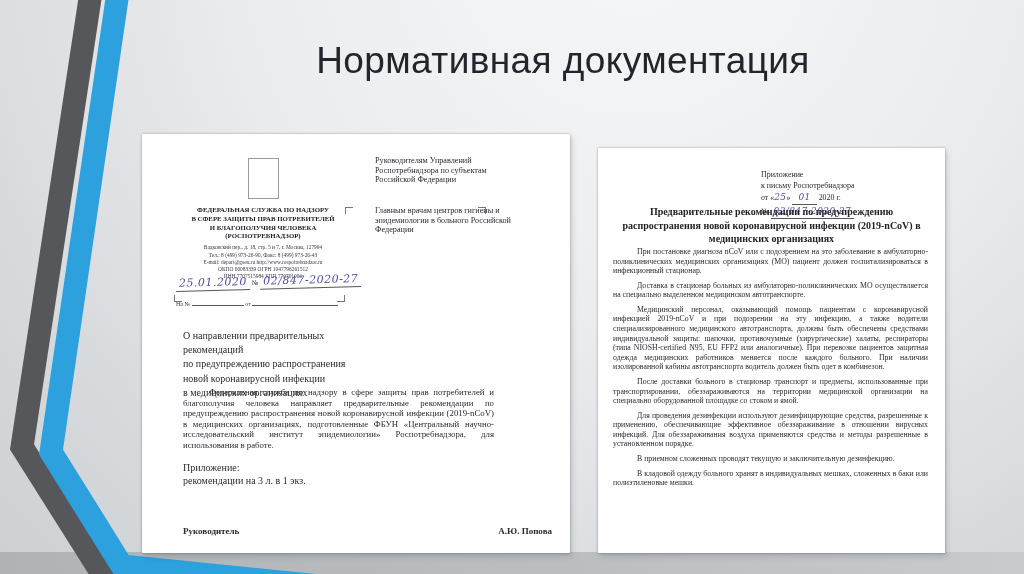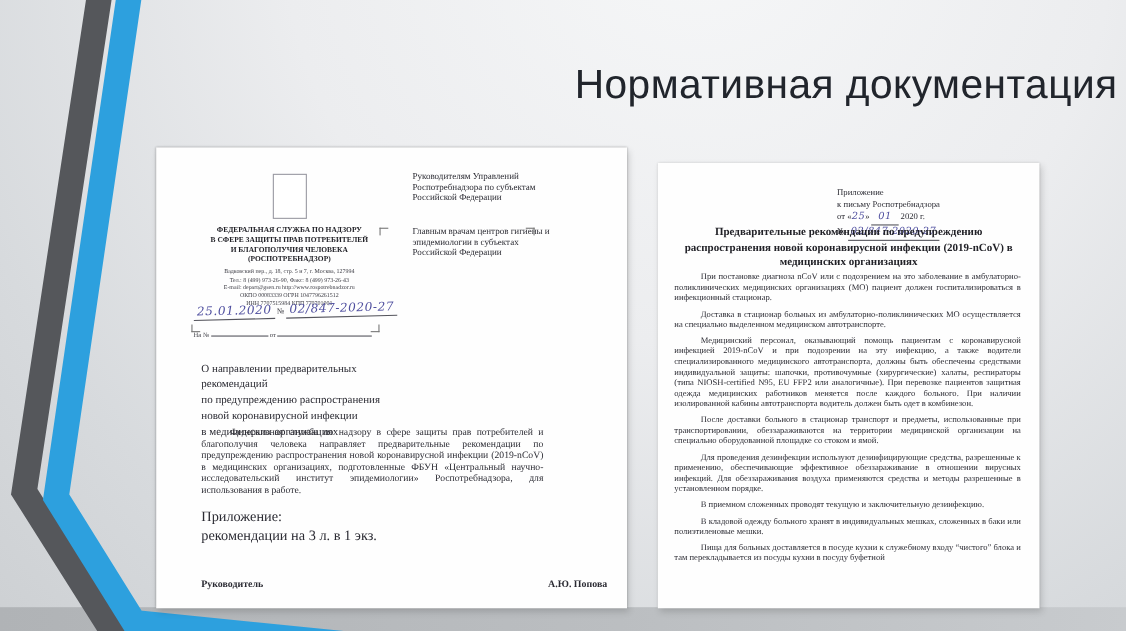--- a/index.html
+++ b/index.html
@@ -7,21 +7,21 @@
     position:relative; width:1024px; height:574px; overflow:hidden;
     font-family:"Liberation Serif", serif;
     background: radial-gradient(ellipse at 62% -12%, #f6f7f8 0%, #ecedef 42%, #d7dadd 78%, #cdd0d3 100%);
   }
   .band {
     position:absolute; left:0; top:552px; width:1024px; height:22px;
     background:linear-gradient(90deg,#b0b3b6 0%,#bbbec1 55%,#c8cbce 100%);
   }
   .stripes { position:absolute; left:0; top:0; }
   .slide-title {
-    position:absolute; left:110px; right:8px; top:56px; text-align:right;
+    position:absolute; left:110px; right:8px; top:40px; text-align:center;
     font-family:"Liberation Sans", sans-serif; font-size:37px; font-weight:400;
     color:#21252c; letter-spacing:.4px;
   }
   .doc {
     position:absolute; background:#fefefe; color:#2b2b33;
     box-shadow:0 0 2px rgba(0,0,0,.32), 2px 3px 6px rgba(0,0,0,.15);
   }
   .doc-left  { left:142px; top:134px; width:428px; height:419px; }
   .doc-right { left:598px; top:148px; width:347px; height:405px; }
   .prelines { white-space:pre-line; }
@@ -38,21 +38,21 @@
   .uline { border-bottom:1px solid #55555d; display:inline-block; padding:0 3px 1px 3px; }
   .ref-row { position:absolute; left:34px; top:165px; font-size:6px; color:#3c3c44; }
   .blank { display:inline-block; border-bottom:1px solid #55555d; height:6px; }
   .mark { position:absolute; width:7px; height:6px; }
   .mark-tl { left:203px; top:73px;  border-left:1px solid #777; border-top:1px solid #777; }
   .mark-tr { left:336px; top:73px;  border-right:1px solid #777; border-top:1px solid #777; }
   .mark-bl { left:32px;  top:161px; border-left:1px solid #777; border-bottom:1px solid #777; }
   .mark-br { left:195px; top:161px; border-right:1px solid #777; border-bottom:1px solid #777; }
   .dl-subject { position:absolute; left:41px; top:195px; width:180px; font-size:10px; line-height:1.42; }
   .dl-body { position:absolute; left:41px; top:253px; width:311px; font-size:8.8px; line-height:1.2; text-align:justify; text-indent:26px; }
-  .dl-attach { position:absolute; left:41px; top:327px; font-size:13px; line-height:1.32; }
+  .dl-attach { position:absolute; left:41px; top:327px; font-size:10px; line-height:1.32; }
   .dl-sign { position:absolute; left:41px; right:18px; top:392px; display:flex; justify-content:space-between; font-size:9px;font-weight:bold; }
 
   
   .dr-appendix { position:absolute; right:16px; top:7px; width:168px; font-size:7.9px; line-height:1.4;margin-top:14px; }
   .dr-title { position:absolute; left:15px; top:57px; width:317px; font-weight:bold; font-size:10px; line-height:1.36; text-align:center; color:#222228; }
   .dr-body { position:absolute; left:15px; top:99px; width:317px; }
   .dr-body p { margin:0 2px 5px 0; font-size:7.8px; line-height:1.23; text-align:justify; text-indent:24px; }
   .hw-sm { font-family:"DejaVu Serif", serif; font-style:italic; font-size:9px; color:#4f4f9f; letter-spacing:.4px; }
 </style>
 </head>
@@ -79,21 +79,21 @@
 (РОСПОТРЕБНАДЗОР)</div>
       <div class="org-details prelines">Вадковский пер., д. 18, стр. 5 и 7, г. Москва, 127994
 Тел.: 8 (499) 973-26-90, Факс: 8 (499) 973-26-43
 E-mail: depart@gsen.ru  http://www.rospotrebnadzor.ru
 ОКПО 00083339  ОГРН 1047796261512
 ИНН 7707515984  КПП 770701001</div>
     </div>
 
     <div class="dl-addressees">
       <div class="addr-block">Руководителям Управлений Роспотребнадзора по субъектам Российской Федерации</div>
-      <div class="addr-block">Главным врачам центров гигиены и эпидемиологии в субъектах Российской Федерации</div>
+      <div class="addr-block">Главным врачам центров гигиены и эпидемиологии в больного Российской Федерации</div>
     </div>
 
     <div class="mark mark-tl"></div>
     <div class="mark mark-tr"></div>
     <div class="mark mark-bl"></div>
     <div class="mark mark-br"></div>
 
     <div class="hand-row">
       <span class="uline"><span class="hw">25.01.2020</span></span>
       <span>№</span>
@@ -144,17 +144,16 @@
     <div class="dr-title">Предварительные рекомендации по предупреждению распространения новой коронавирусной инфекции (2019-nCoV) в медицинских организациях</div>
 
     <div class="dr-body">
       <p>При постановке диагноза nCoV или с подозрением на это заболевание в амбулаторно-поликлинических медицинских организациях (МО) пациент должен госпитализироваться в инфекционный стационар.</p>
       <p>Доставка в стационар больных из амбулаторно-поликлинических МО осуществляется на специально выделенном медицинском автотранспорте.</p>
       <p>Медицинский персонал, оказывающий помощь пациентам с коронавирусной инфекцией 2019-nCoV и при подозрении на эту инфекцию, а также водители специализированного медицинского автотранспорта, должны быть обеспечены средствами индивидуальной защиты: шапочки, противочумные (хирургические) халаты, респираторы (типа NIOSH-certified N95, EU FFP2 или аналогичные). При перевозке пациентов защитная одежда медицинских работников меняется после каждого больного. При наличии изолированной кабины автотранспорта водитель должен быть одет в комбинезон.</p>
       <p>После доставки больного в стационар транспорт и предметы, использованные при транспортировании, обеззараживаются на территории медицинской организации на специально оборудованной площадке со стоком и ямой.</p>
       <p>Для проведения дезинфекции используют дезинфицирующие средства, разрешенные к применению, обеспечивающие эффективное обеззараживание в отношении вирусных инфекций. Для обеззараживания воздуха применяются средства и методы разрешенные в установленном порядке.</p>
       <p>В приемном сложенных проводят текущую и заключительную дезинфекцию.</p>
       <p>В кладовой одежду больного хранят в индивидуальных мешках, сложенных в баки или полиэтиленовые мешки.</p>
-      <p>Пища для больных доставляется в посуде кухни к служебному входу “чистого” блока и там перекладывается из посуды кухни в посуду буфетной</p>
     </div>
   </div>
 
 </div>
 
 </body></html>

